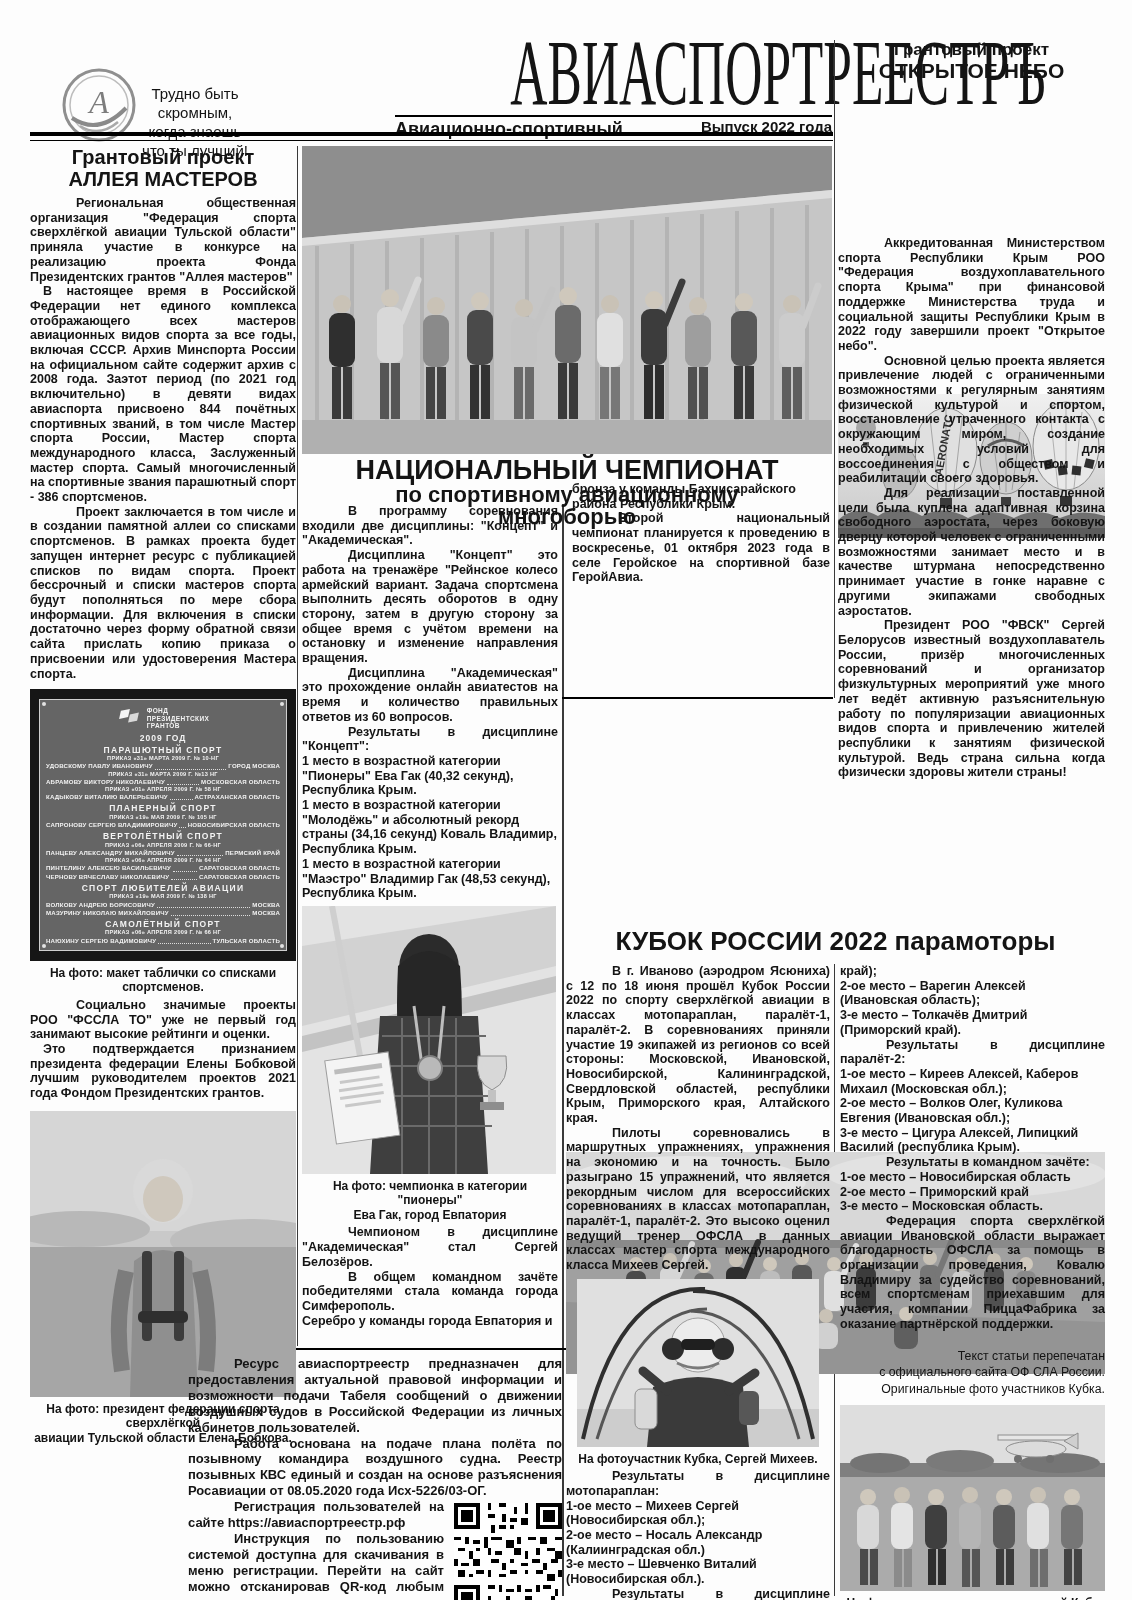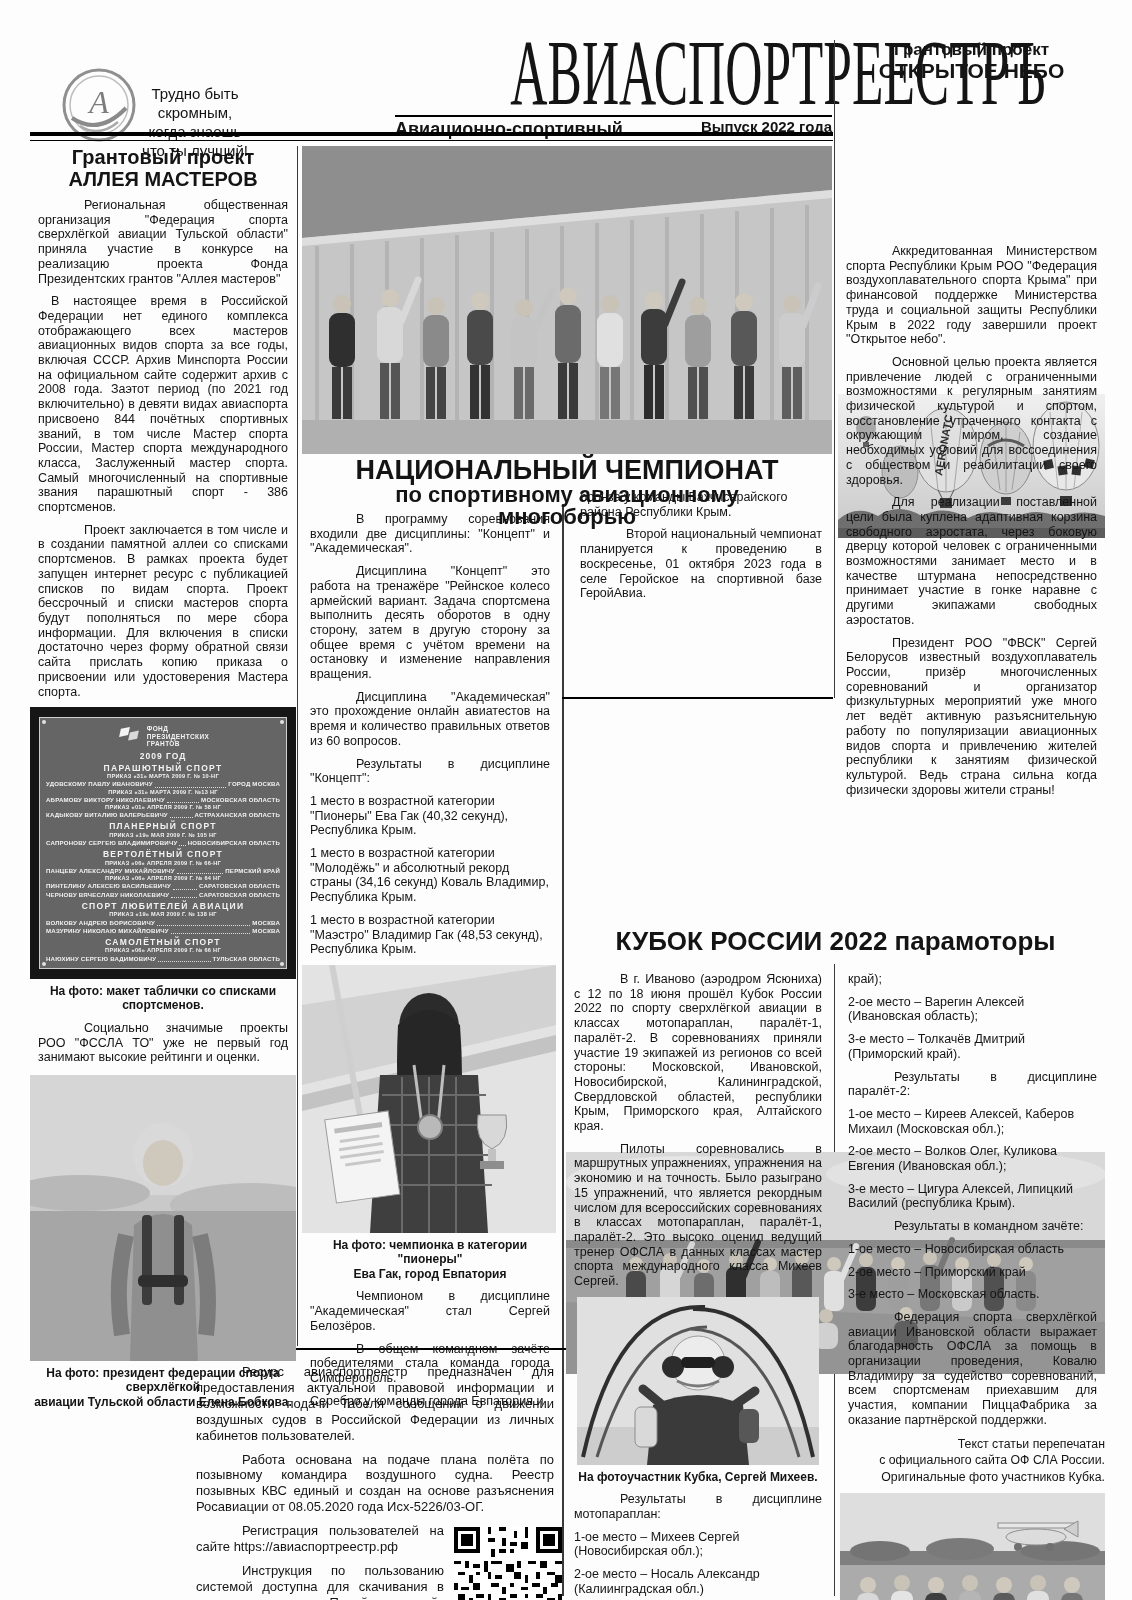--- a/index.html
+++ b/index.html
@@ -1,20 +1,20 @@
 <!DOCTYPE html>
 <html><head>
 <meta charset="utf-8">
 <style>
   *{box-sizing:border-box;}
   html,body{margin:0;padding:0;background:#9a9a9a;}
   .page{position:relative;width:1132px;height:1600px;background:#fdfdfd;margin:0 auto;
         font-family:"Liberation Sans",sans-serif;color:#141414;overflow:hidden;}
   .abs{position:absolute;}
-  p{margin:8px;font-size:12.5px;line-height:14.7px;text-align:justify;}
+  p{margin:0;font-size:12.5px;line-height:14.7px;text-align:justify;font-weight:bold;}
   p.il{text-indent:46px;}
   p.is{text-indent:13px;}
   p.res{text-align:left;}
   .rule{position:absolute;background:#000;}
   .vrule{position:absolute;background:#3a3a3a;}
   .caption{font-size:12px;font-weight:bold;text-align:center;line-height:14.5px;margin:5px 0 3px;}
   .caption.r{text-align:right;}
   .photo{position:relative;background:#ccc;overflow:hidden;}
   .photo svg{display:block;width:100%;height:100%;}
   
@@ -182,20 +182,21 @@
         <div class="pl-n">
             <span>НАЮХИНУ СЕРГЕЮ ВАДИМОВИЧУ</span>
             <i></i>
             <span>ТУЛЬСКАЯ ОБЛАСТЬ</span>
           </div>
       </div>
     </div>
     <div class="caption">На фото: макет таблички со списками спортсменов.</div>
 
     <p class="il">Социально значимые проекты РОО "ФССЛА ТО" уже не первый год занимают высокие рейтинги и оценки.</p>
+    <p class="is">Это подтверждается признанием президента федерации Елены Бобковой лучшим руководителем проектов 2021 года Фондом Президентских грантов.</p>
 
     <div class="photo" style="width:266px;height:286px;margin:10px 0 2px;">
       <svg viewBox="0 0 266 286" preserveAspectRatio="none">
         <rect width="266" height="286" fill="#c9c9c9"></rect>
         <rect y="0" width="266" height="120" fill="#d6d6d6"></rect>
         <ellipse cx="50" cy="118" rx="70" ry="18" fill="#b8b8b8"></ellipse>
         <ellipse cx="220" cy="130" rx="80" ry="22" fill="#bdbdbd"></ellipse>
         <rect y="136" width="266" height="150" fill="#a6a6a6"></rect>
         <ellipse cx="133" cy="80" rx="30" ry="32" fill="#d9d9d9"></ellipse>
         <ellipse cx="133" cy="88" rx="20" ry="23" fill="#cfc8bd"></ellipse>
@@ -503,21 +504,21 @@
     <p class="res">3-е место – Толкачёв Дмитрий (Приморский край).</p>
     <p class="il">Результаты в дисциплине паралёт-2:</p>
     <p class="res">1-ое место – Киреев Алексей, Каберов Михаил (Московская обл.);</p>
     <p class="res">2-ое место – Волков Олег, Куликова Евгения (Ивановская обл.);</p>
     <p class="res">3-е место – Цигура Алексей, Липицкий Василий (республика Крым).</p>
     <p class="il">Результаты в командном зачёте:</p>
     <p class="res">1-ое место – Новосибирская область</p>
     <p class="res">2-ое место – Приморский край</p>
     <p class="res">3-е место – Московская область.</p>
     <p class="il">Федерация спорта сверхлёгкой авиации Ивановской области выражает благодарность ОФСЛА за помощь в организации проведения, Ковалю Владимиру за судейство соревнований, всем спортсменам приехавшим для участия, компании ПиццаФабрика за оказание партнёрской поддержки.</p>
-    <div class="credit" style="margin-top:4px;">Текст статьи перепечатан</div>
+    <div class="credit" style="margin-top:16px;">Текст статьи перепечатан</div>
     <div class="credit">с официального сайта ОФ СЛА России.</div>
     <div class="credit">Оригинальные фото участников Кубка.</div>
     <div class="photo" style="width:265px;height:186px;margin:8px 0 0;">
       <svg viewBox="0 0 265 186" preserveAspectRatio="none">
         <rect width="265" height="186" fill="#dedede"></rect>
         <rect y="58" width="265" height="16" fill="#7f7f7f"></rect>
         <ellipse cx="40" cy="58" rx="30" ry="10" fill="#747474"></ellipse>
         <ellipse cx="120" cy="56" rx="34" ry="11" fill="#7a7a7a"></ellipse>
         <ellipse cx="220" cy="58" rx="40" ry="10" fill="#757575"></ellipse>
         <rect y="72" width="265" height="114" fill="#ababab"></rect>

